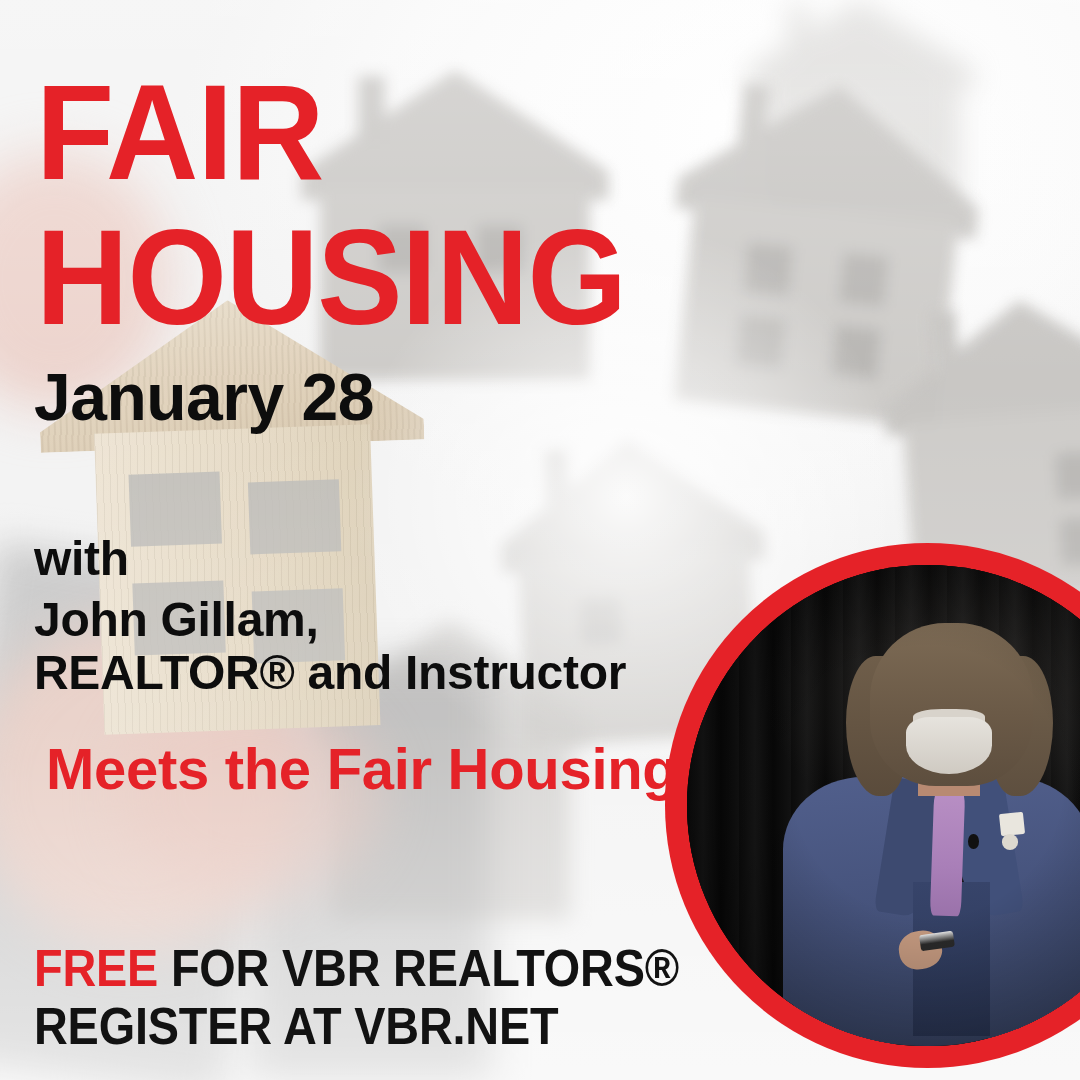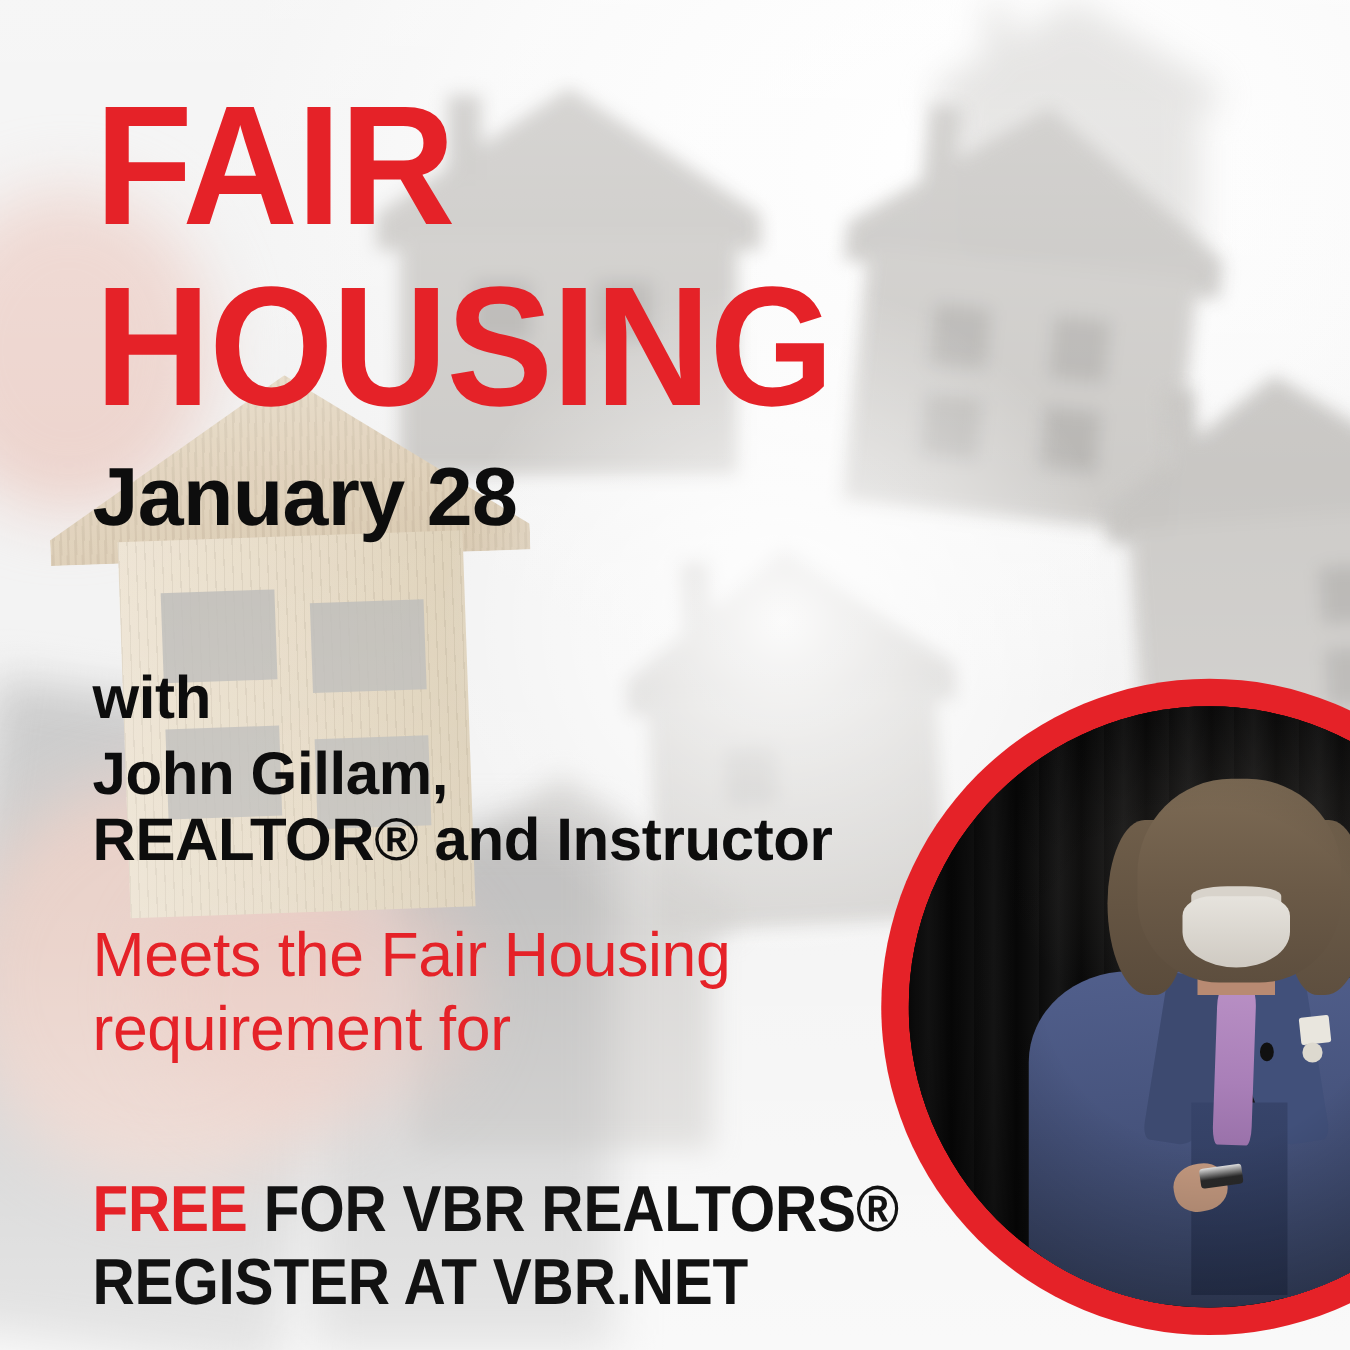--- a/index.html
+++ b/index.html
@@ -149,21 +149,20 @@
   .bg-softwhite {
     position: absolute;
     inset: 0;
     background: linear-gradient(180deg, rgba(255,255,255,.30) 0%, rgba(255,255,255,.05) 35%, rgba(255,255,255,.22) 70%, rgba(255,255,255,.55) 100%);
   }
 
   
   .content {
     position: absolute;
     inset: 0;
-    margin-left: 40px;
   }
 
   .title {
     position: absolute;
     left: 36px;
     font-family: "Liberation Sans Narrow", "Liberation Sans", sans-serif;
     font-weight: 700;
     color: #e52228;
     letter-spacing: -1px;
     line-height: .98;
@@ -197,26 +196,26 @@
     line-height: 1.18;
     letter-spacing: -0.3px;
     white-space: nowrap;
   }
   .pr-1 { top: 531px; }
   .pr-2 { top: 592px; }
   .pr-3 { top: 645px; }
 
   .requirement {
     position: absolute;
-    left: 34px;
+    left: 46px;
     top: 735px;
     width: 650px;
     color: #e52228;
-    font-weight: 400;
-    font-size: 50px;
+    font-weight: 700;
+    font-size: 58px;
     line-height: 1.17;
     letter-spacing: -0.3px;
   }
   .requirement div { white-space: nowrap; }
 
   .cta {
     position: absolute;
     left: 34px;
     font-family: "Liberation Sans Narrow", "Liberation Sans", sans-serif;
     font-weight: 700;
@@ -455,21 +454,20 @@
     <div class="title title-2">HOUSING</div>
 
     <div class="datetime dt-1">January 28</div>
 
     <div class="presenter pr-1">with</div>
     <div class="presenter pr-3">REALTOR® and Instructor</div>
     <div class="presenter pr-2">John Gillam,</div>
 
     <div class="requirement">
       <div>Meets the Fair Housing</div>
-      <div>requirement for</div>
     </div>
 
     <div class="cta cta-1"><span class="accent">FREE</span><span> FOR VBR REALTORS®</span></div>
     <div class="cta cta-2">REGISTER AT VBR.NET</div>
 
     <div class="portrait">
       <div class="portrait-inner">
         <div class="curtain"></div>
         <div class="curtain-light"></div>
         <div class="fig fig-arm-l"></div>

